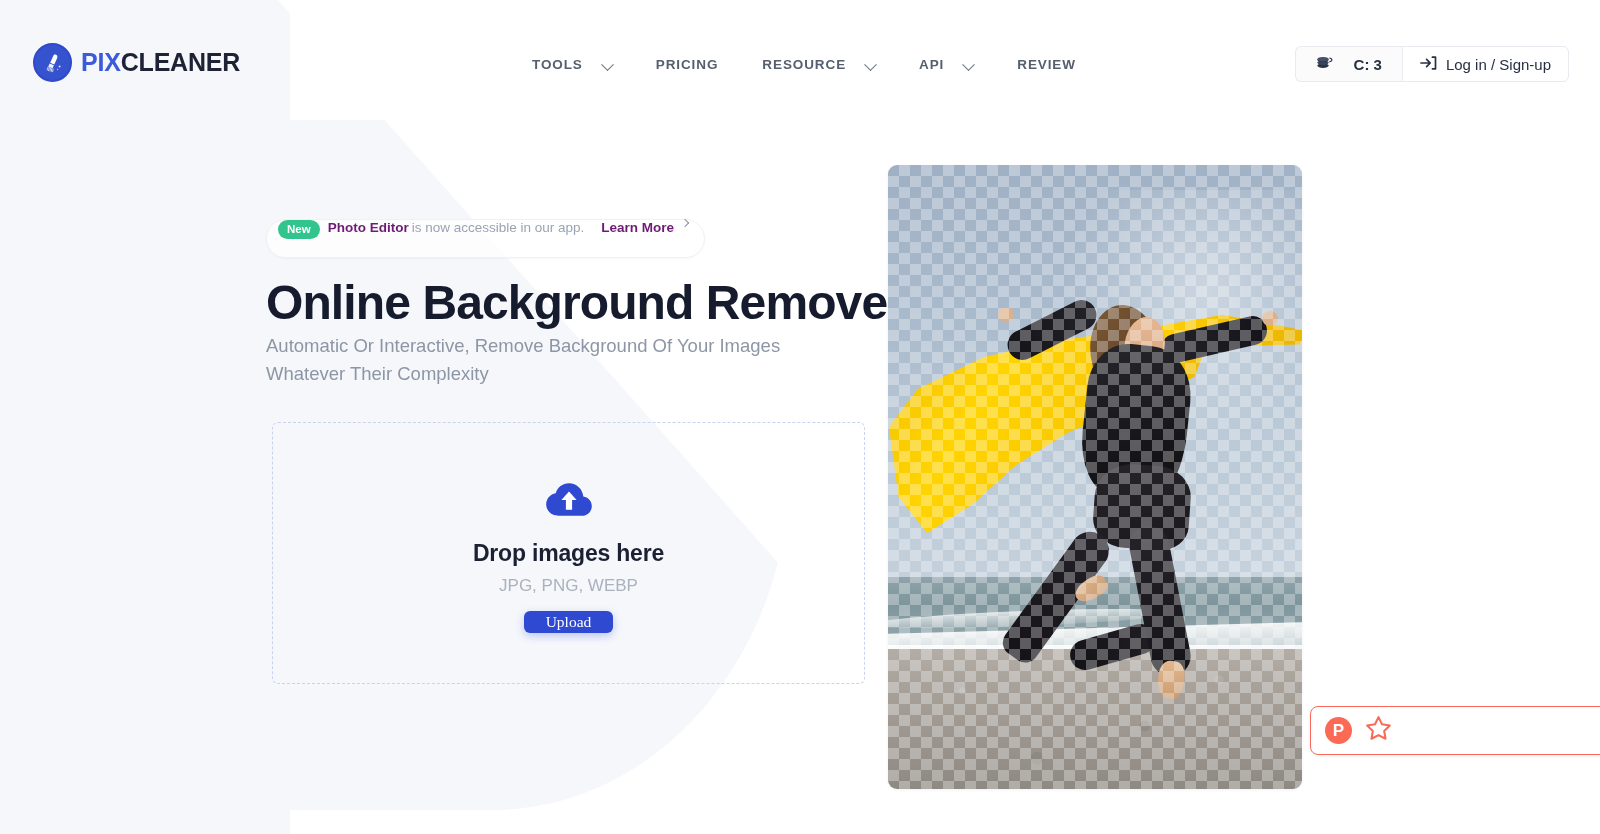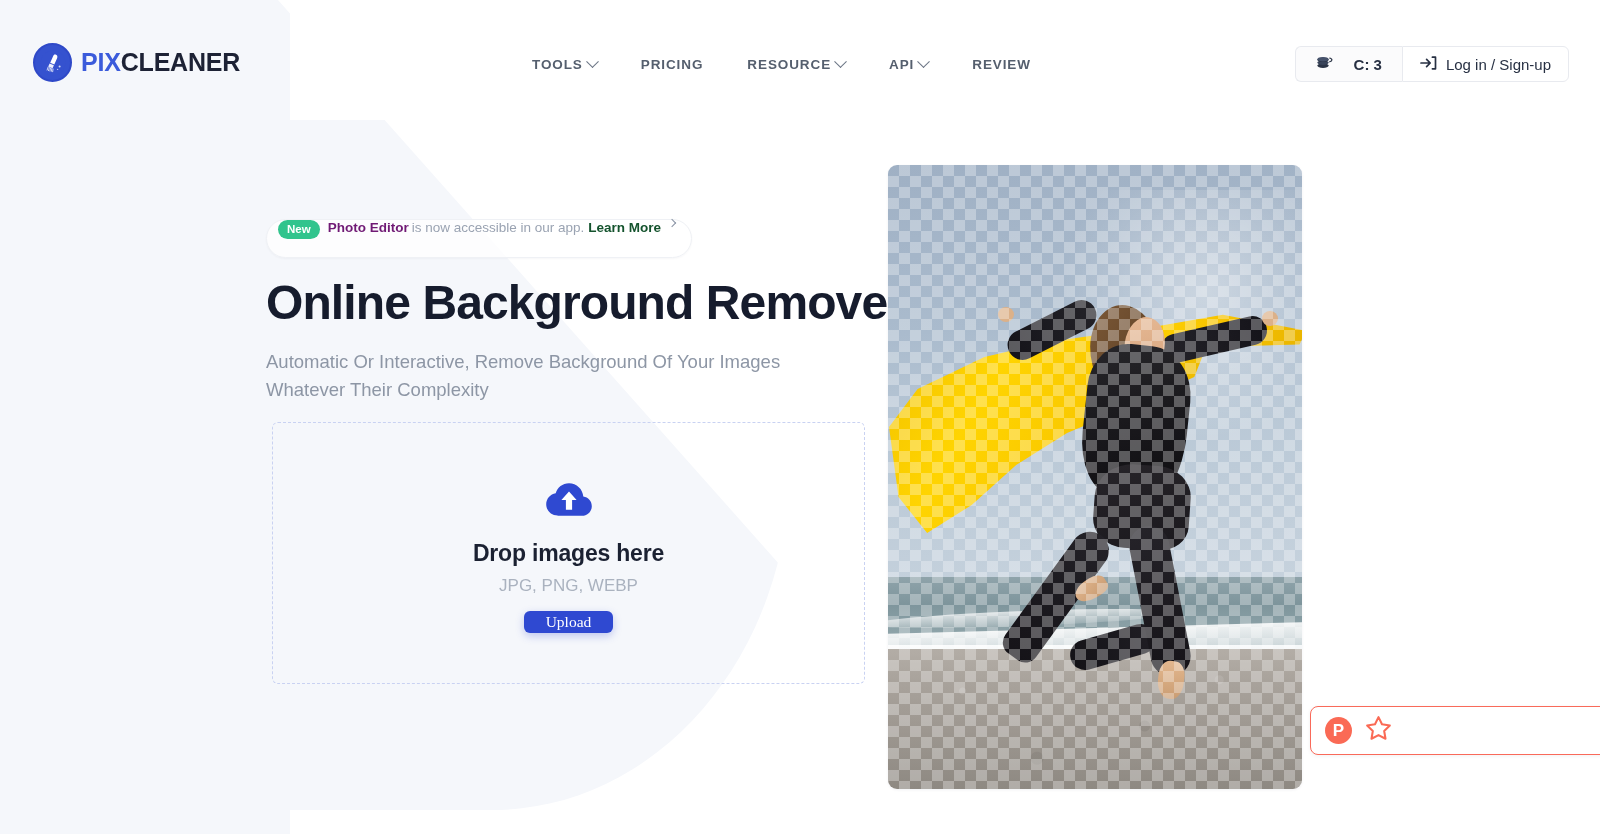--- a/index.html
+++ b/index.html
@@ -71,21 +71,21 @@
   .logo-text .pix { color: #3b5bdb; }
   .logo-text .cleaner { color: #1d2235; }
 
   .nav {
     position: absolute;
     left: 532px; top: 24px;
     display: flex; align-items: center;
     gap: 0px;
   }
   .nav-item {
-    display: flex; align-items: center; gap: 5px;
+    display: flex; align-items: flex-end; gap: 20px;
     padding: 4px 22px 4px 0;
     margin-right: 22px;
     color: #555f6e;
     font-size: 13.5px;
     font-weight: 600;
     letter-spacing: 0.9px;
     cursor: pointer;
     white-space: nowrap;
   }
   .nav-item:last-child { margin-right: 0; }
@@ -155,42 +155,42 @@
     color: #ffffff;
     font-size: 11.5px;
     font-weight: 700;
     border-radius: 11px;
     padding: 3.5px 9px;
     margin-right: 8px;
     line-height: 1;
   }
   .ann-bold { color: #701a75; font-size: 13.5px; font-weight: 700; }
   .ann-text { color: #9aa3b2; font-size: 13.5px; font-weight: 400; margin-left: 3px; }
-  .ann-link { color: #14532d; font-size: 13.5px; font-weight: 700; margin-left: 4px; }
+  .ann-link { color: #701a75; font-size: 13.5px; font-weight: 700; margin-left: 17px; }
   .ann-chev {
     display:inline-block; margin-left: 8px;
     width: 6px; height: 6px;
     border-right: 1.6px solid #8892a3;
     border-top: 1.6px solid #8892a3;
     transform: rotate(45deg);
   }
 
   .headline {
     position: absolute;
     left: 0; top: 274px;
     font-size: 48px;
     line-height: 58px;
     font-weight: 600;
     color: #161c2d;
     letter-spacing: -0.9px;
     white-space: nowrap;
   }
   .subhead {
     position: absolute;
-    left: 0; top: 348px;
+    left: 0; top: 332px;
     width: 560px;
     font-size: 18.5px;
     line-height: 28px;
     font-weight: 400;
     color: #8d96a5;
   }
 
   .dropzone {
     position: absolute;
     left: 6px; top: 422px;

